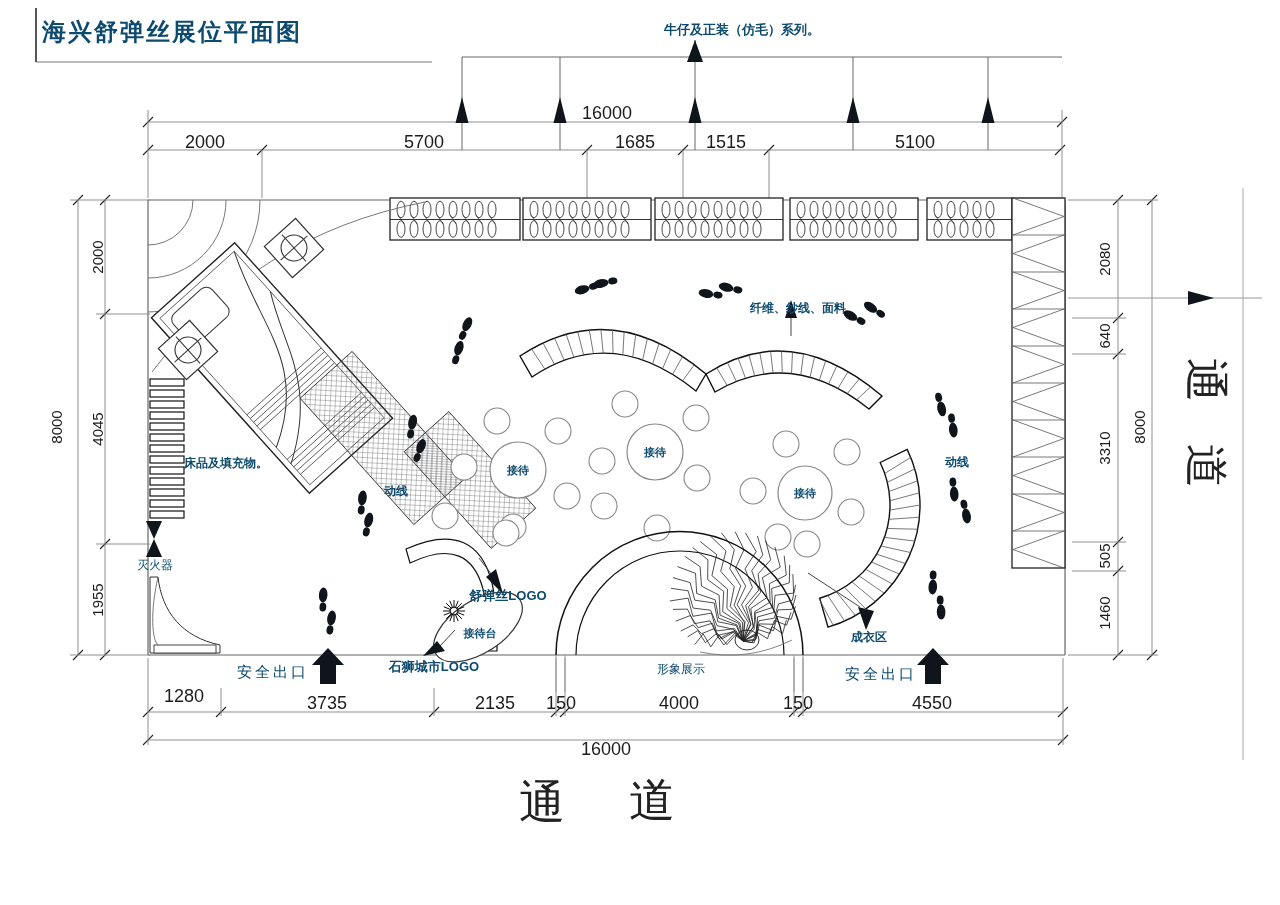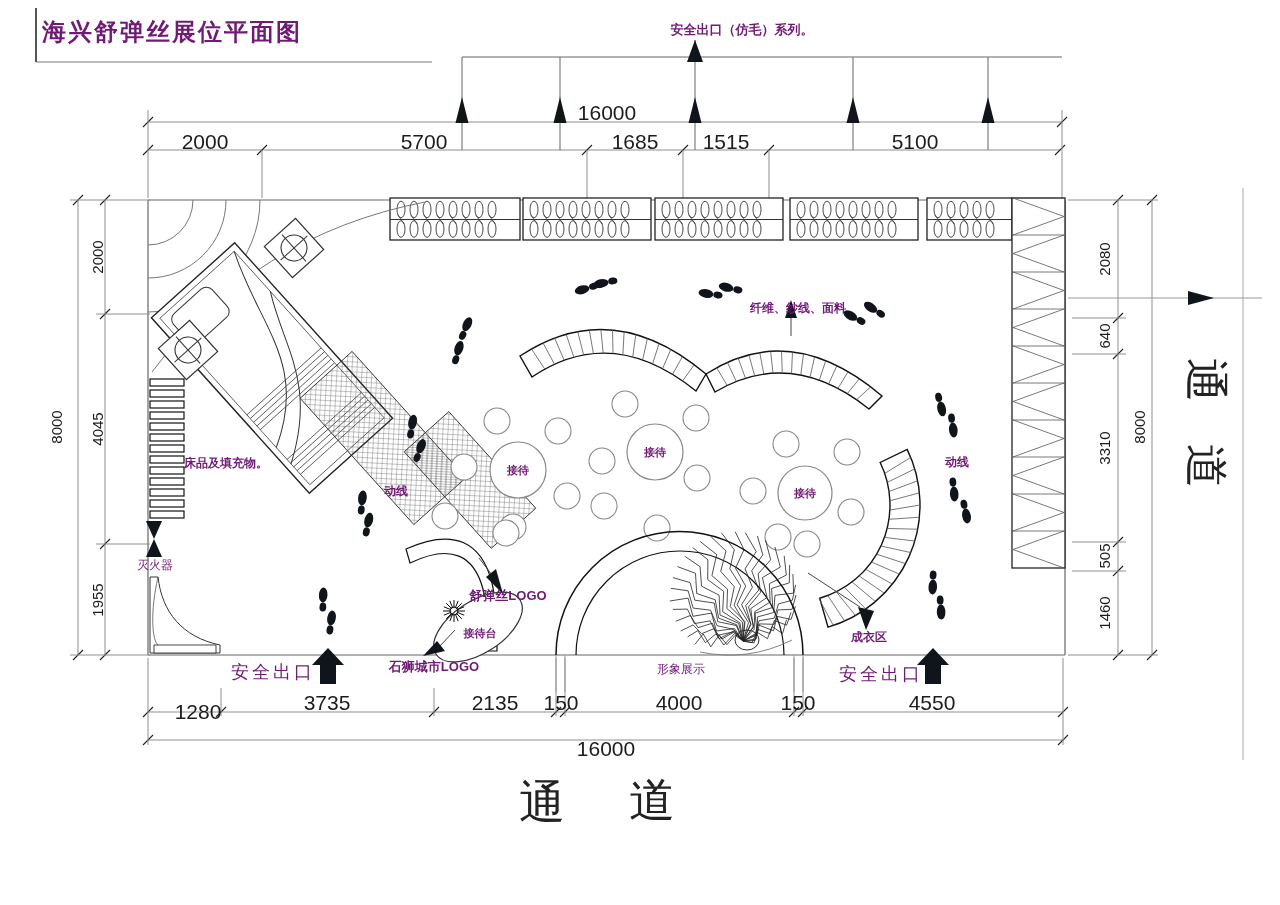--- a/index.html
+++ b/index.html
@@ -1,27 +1,27 @@
 <!DOCTYPE html>
 <html><head>
 <meta charset="utf-8">
 <style>
   html,body{margin:0;padding:0;background:#fff;}
   #stage{position:relative;width:1280px;height:905px;background:#fff;overflow:hidden;
          font-family:"Liberation Sans",sans-serif;}
   #draw{position:absolute;left:0;top:0;}
-  .lbl{position:absolute;color:#701a75;white-space:nowrap;transform:translate(-50%,-50%);}
+  .lbl{position:absolute;color:#0c4a6e;white-space:nowrap;transform:translate(-50%,-50%);}
   .title{font-family:"Liberation Serif",serif;font-weight:bold;font-size:24px;letter-spacing:2px;transform:none;}
-  .dim{font-size:21px;color:#1c1c1c;}
+  .dim{font-size:18px;color:#1c1c1c;}
   .dimv{font-size:15px;color:#1c1c1c;transform:translate(-50%,-50%) rotate(-90deg);}
   .note{font-size:13px;font-weight:bold;}
   .small{font-size:12px;font-weight:bold;}
   .thin{font-size:12px;font-weight:normal;}
   .recv{font-size:11px;font-weight:bold;}
-  .exit{font-size:18px;letter-spacing:3px;font-weight:normal;font-family:Liberation Serif, serif;}
+  .exit{font-size:15px;letter-spacing:3px;font-weight:normal;font-family:Liberation Serif, serif;}
   .aisle{font-family:"Liberation Serif",serif;font-size:46px;font-weight:normal;color:#222;}
   .aislev{font-family:"Liberation Serif",serif;font-size:44px;color:#222;transform:translate(-50%,-50%) rotate(90deg);}
 </style>
 </head>
 <body>
 
 <div id="stage">
   <svg id="draw" width="1280" height="905" viewBox="0 0 1280 905">
       <defs>
         <pattern id="xh" width="5" height="5" patternUnits="userSpaceOnUse" patternTransform="rotate(45)">
@@ -579,41 +579,41 @@
         </g>
         <g transform="translate(941,609) rotate(178)">
           <ellipse cx="0" cy="-3" rx="4.3" ry="7.5" fill="#10151c"></ellipse>
           <ellipse cx="0.5" cy="9" rx="3.4" ry="4.6" fill="#10151c"></ellipse>
         </g>
       </g>
     </svg>
 
   <div class="lbl title" style="left:42px;top:16px;">海兴舒弹丝展位平面图</div>
 
-  <div class="lbl note" style="left:742px;top:30px;">安全出口（仿毛）系列。</div>
+  <div class="lbl note" style="left:742px;top:30px;">牛仔及正装（仿毛）系列。</div>
   <div class="lbl dim" style="left:607px;top:113px;">16000</div>
   <div class="lbl dim" style="left:205px;top:142px;">2000</div>
   <div class="lbl dim" style="left:424px;top:142px;">5700</div>
   <div class="lbl dim" style="left:635px;top:142px;">1685</div>
   <div class="lbl dim" style="left:726px;top:142px;">1515</div>
   <div class="lbl dim" style="left:915px;top:142px;">5100</div>
 
   <div class="lbl dimv" style="left:56px;top:427px;">8000</div>
   <div class="lbl dimv" style="left:97px;top:257px;">2000</div>
   <div class="lbl dimv" style="left:97px;top:429px;">4045</div>
   <div class="lbl dimv" style="left:97px;top:600px;">1955</div>
 
   <div class="lbl dimv" style="left:1139px;top:427px;">8000</div>
   <div class="lbl dimv" style="left:1104px;top:259px;">2080</div>
   <div class="lbl dimv" style="left:1104px;top:336px;">640</div>
   <div class="lbl dimv" style="left:1104px;top:448px;">3310</div>
   <div class="lbl dimv" style="left:1104px;top:556px;">505</div>
   <div class="lbl dimv" style="left:1104px;top:613px;">1460</div>
 
-  <div class="lbl dim" style="left:184px;top:712px;margin-left:14px;">1280</div>
+  <div class="lbl dim" style="left:184px;top:696px;">1280</div>
   <div class="lbl dim" style="left:327px;top:703px;">3735</div>
   <div class="lbl dim" style="left:495px;top:703px;">2135</div>
   <div class="lbl dim" style="left:561px;top:703px;">150</div>
   <div class="lbl dim" style="left:679px;top:703px;">4000</div>
   <div class="lbl dim" style="left:798px;top:703px;">150</div>
   <div class="lbl dim" style="left:932px;top:703px;text-align:right;">4550</div>
   <div class="lbl dim" style="left:606px;top:749px;">16000</div>
 
   <div class="lbl small" style="left:226px;top:463px;">床品及填充物。</div>
   <div class="lbl thin" style="left:155px;top:565px;">灭火器</div>

